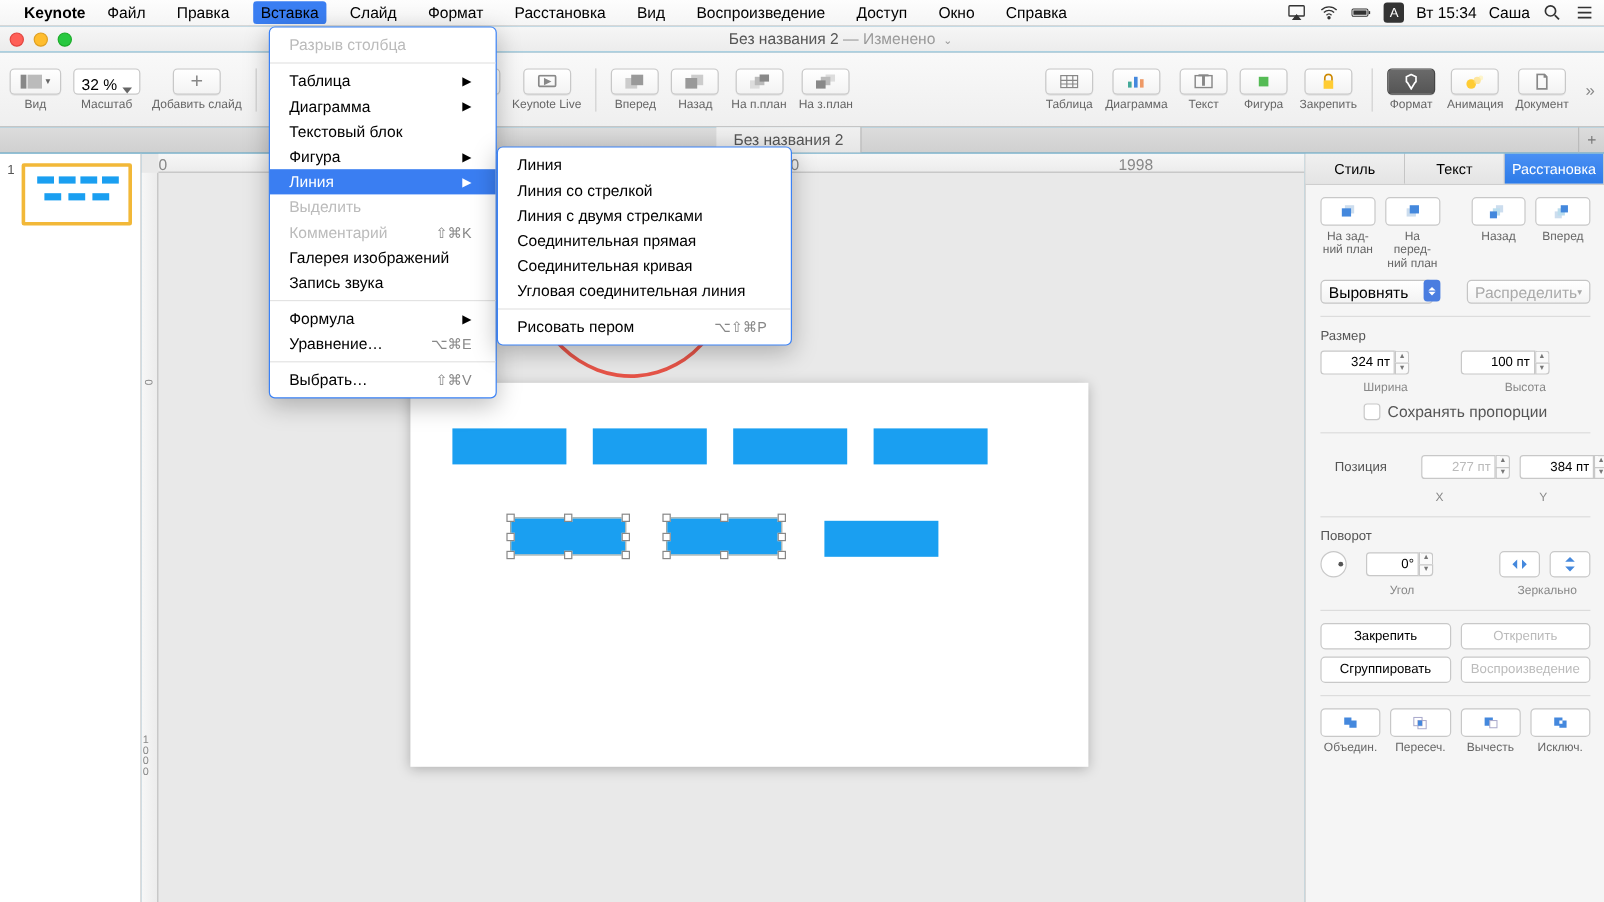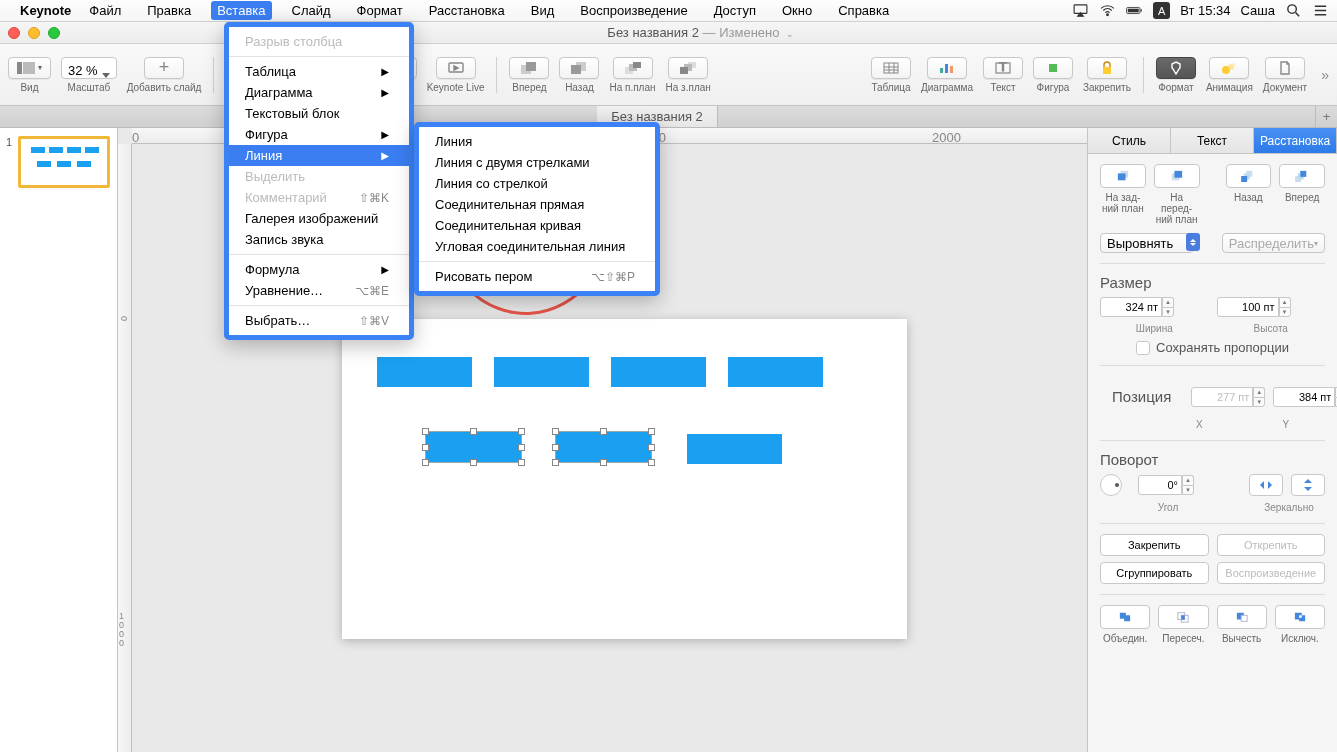--- a/index.html
+++ b/index.html
@@ -3,21 +3,21 @@
 <meta charset="utf-8">
 <style>
 *{margin:0;padding:0;box-sizing:border-box;font-family:-apple-system,BlinkMacSystemFont,"Helvetica Neue",sans-serif;font-size:13px;-webkit-user-select:none;user-select:none}
 body{background:#f0f0f0;overflow:hidden;width:1337px;height:752px;position:relative}
 
 
 .menubar{position:absolute;top:0;left:0;right:0;height:22px;background:linear-gradient(#fdfdfd,#f5f5f5);display:flex;align-items:center;padding:0 8px;border-bottom:1px solid #d0d0d0;z-index:100}
 .menubar .apple{font-size:15px;margin-right:12px}
 .menubar .appname{font-weight:600;margin-right:12px}
 .menubar .m-item{margin-right:14px;padding:2px 6px;cursor:default}
-.menubar .m-item.active{background:#3a7ef2;color:#ffffff;border-radius:3px}
+.menubar .m-item.active{background:#3a7ef2;color:#000000;border-radius:3px}
 .menubar .spacer{flex:1}
 .menubar .right-item{margin-left:10px;display:flex;align-items:center}
 .menubar svg.status-ic{width:17px;height:17px}
 
 
 .window{position:absolute;top:22px;left:0;right:0;bottom:0;background:#0ea5e9;display:flex;flex-direction:column}
 .titlebar{height:22px;background:linear-gradient(#f6f6f6,#ececec);display:flex;align-items:center;padding:0 8px;border-bottom:1px solid #d0d0d0}
 .traffic{display:flex;gap:8px;margin-right:12px}
 .traffic span{width:12px;height:12px;border-radius:50%;display:block}
 .tl-close{background:#ff5f57;border:1px solid #e24640}
@@ -62,39 +62,39 @@
 .canvas-bg{position:absolute;top:16px;left:14px;right:0;bottom:0;overflow:auto}
 .slide{position:absolute;top:175px;left:210px;width:565px;height:320px;background:#fff;box-shadow:0 2px 10px rgba(0,0,0,.25)}
 .shape{position:absolute;background:#1a9ff1}
 .shape.selected{outline:1px solid #9aa}
 .handle{position:absolute;width:7px;height:7px;background:#fff;border:1px solid #888}
 
 
 .red-circle{position:absolute;width:175px;height:195px;border:3px solid #e53a2b;border-radius:50%;top:-24px;left:305px;transform:rotate(-4deg);opacity:.85;pointer-events:none;z-index:60}
 
 
-.dropdown{position:absolute;background:#fff;border:5px solid #3b82f6;border-radius:5px;box-shadow:0 6px 20px rgba(0,0,0,.25);padding:4px 0;min-width:190px;z-index:500}
+.dropdown{position:absolute;background:#fff;border:1px solid #3b82f6;border-radius:5px;box-shadow:0 6px 20px rgba(0,0,0,.25);padding:4px 0;min-width:190px;z-index:500}
 .dd-item{padding:3px 20px 3px 16px;display:flex;align-items:center;justify-content:space-between;cursor:default;white-space:nowrap}
 .dd-item.disabled{color:#bbb}
 .dd-item.highlighted{background:#3a7ef2;color:#fff}
 .dd-item .arrow{font-size:10px;margin-left:20px}
 .dd-item .shortcut{color:#888;font-size:12px}
 .dd-sep{height:1px;background:#e3e3e3;margin:4px 0}
 
 
 .inspector{width:250px;background:#f5f5f5;border-left:1px solid #c5c5c5;display:flex;flex-direction:column}
 .insp-tabs{display:flex;height:26px;border-bottom:1px solid #c5c5c5}
 .insp-tab{flex:1;display:flex;align-items:center;justify-content:center;font-size:12px;background:linear-gradient(#f0f0f0,#e4e4e4);border-right:1px solid #c5c5c5}
 .insp-tab.active{background:linear-gradient(#4a90f4,#2d7be8);color:#fff}
 .insp-body{flex:1;padding:10px 12px;overflow-y:auto}
 .insp-row{display:flex;gap:8px;margin-bottom:4px}
 .mini-btn{flex:1;background:#fff;border:1px solid #c8c8c8;border-radius:4px;height:24px;display:flex;align-items:center;justify-content:center;font-size:11px}
 .mini-lbl{font-size:10px;color:#666;text-align:center;flex:1;line-height:1.1}
 .insp-sep{height:1px;background:#dcdcdc;margin:10px 0}
-.section-label{font-size:15px;color:#555;margin-bottom:6px}
+.section-label{font-size:11px;color:#555;margin-bottom:6px}
 .num-field{flex:1;display:flex;align-items:center}
 .num-input{width:62px;height:20px;border:1px solid #c8c8c8;border-radius:3px 0 0 3px;text-align:right;padding-right:3px;font-size:11px;background:#fff}
 .num-input.disabled{color:#bbb}
 .stepper{display:flex;flex-direction:column;width:12px}
 .stepper span{height:10px;border:1px solid #c8c8c8;background:#fafafa;font-size:7px;line-height:8px;text-align:center;color:#777}
 .stepper span:first-child{border-radius:0 3px 0 0;border-bottom:none}
 .stepper span:last-child{border-radius:0 0 3px 0}
 .field-sublabel{font-size:10px;color:#888;text-align:center;margin-top:2px}
 .check{display:flex;align-items:center;gap:6px;font-size:11px;color:#555;margin-top:6px;justify-content:center}
 .checkbox{width:14px;height:14px;border:1px solid #c8c8c8;border-radius:3px;background:#fff}
@@ -360,21 +360,21 @@
           <span class="r" style="top:22px;left:36px;width:14px"></span>
           <span class="r" style="top:22px;left:56px;width:14px"></span>
         </div>
       </div>
     </div>
 
     <div class="canvas-area">
       <div class="ruler-h">
         <span class="tick" style="left:0">0</span>
         <span class="tick" style="left:505px">1000</span>
-        <span class="tick" style="left:800px">2000</span>
+        <span class="tick" style="left:800px">1998</span>
       </div>
       <div class="ruler-v">
         <span class="tick" style="top:172px">0</span>
         <span class="tick" style="top:468px;line-height:1;writing-mode:horizontal-tb;font-size:9px">1<br>0<br>0<br>0</span>
       </div>
       <div class="canvas-bg">
         <div class="red-circle"></div>
         <div class="slide">
           <div class="shape" style="top:38px;left:35px;width:95px;height:30px"></div>
           <div class="shape" style="top:38px;left:152px;width:95px;height:30px"></div>
@@ -642,24 +642,24 @@
       <span>Выбрать…</span>
       <span class="shortcut">⇧⌘V</span>
     </div>
 </div>
 
 <div class="dropdown" style="top:122px;left:414px;width:246px">
   <div class="dd-item">
       <span>Линия</span>
     </div>
   <div class="dd-item">
+      <span>Линия со стрелкой</span>
+    </div>
+  <div class="dd-item">
       <span>Линия с двумя стрелками</span>
-    </div>
-  <div class="dd-item">
-      <span>Линия со стрелкой</span>
     </div>
   <div class="dd-item">
       <span>Соединительная прямая</span>
     </div>
   <div class="dd-item">
       <span>Соединительная кривая</span>
     </div>
   <div class="dd-item">
       <span>Угловая соединительная линия</span>
     </div>

